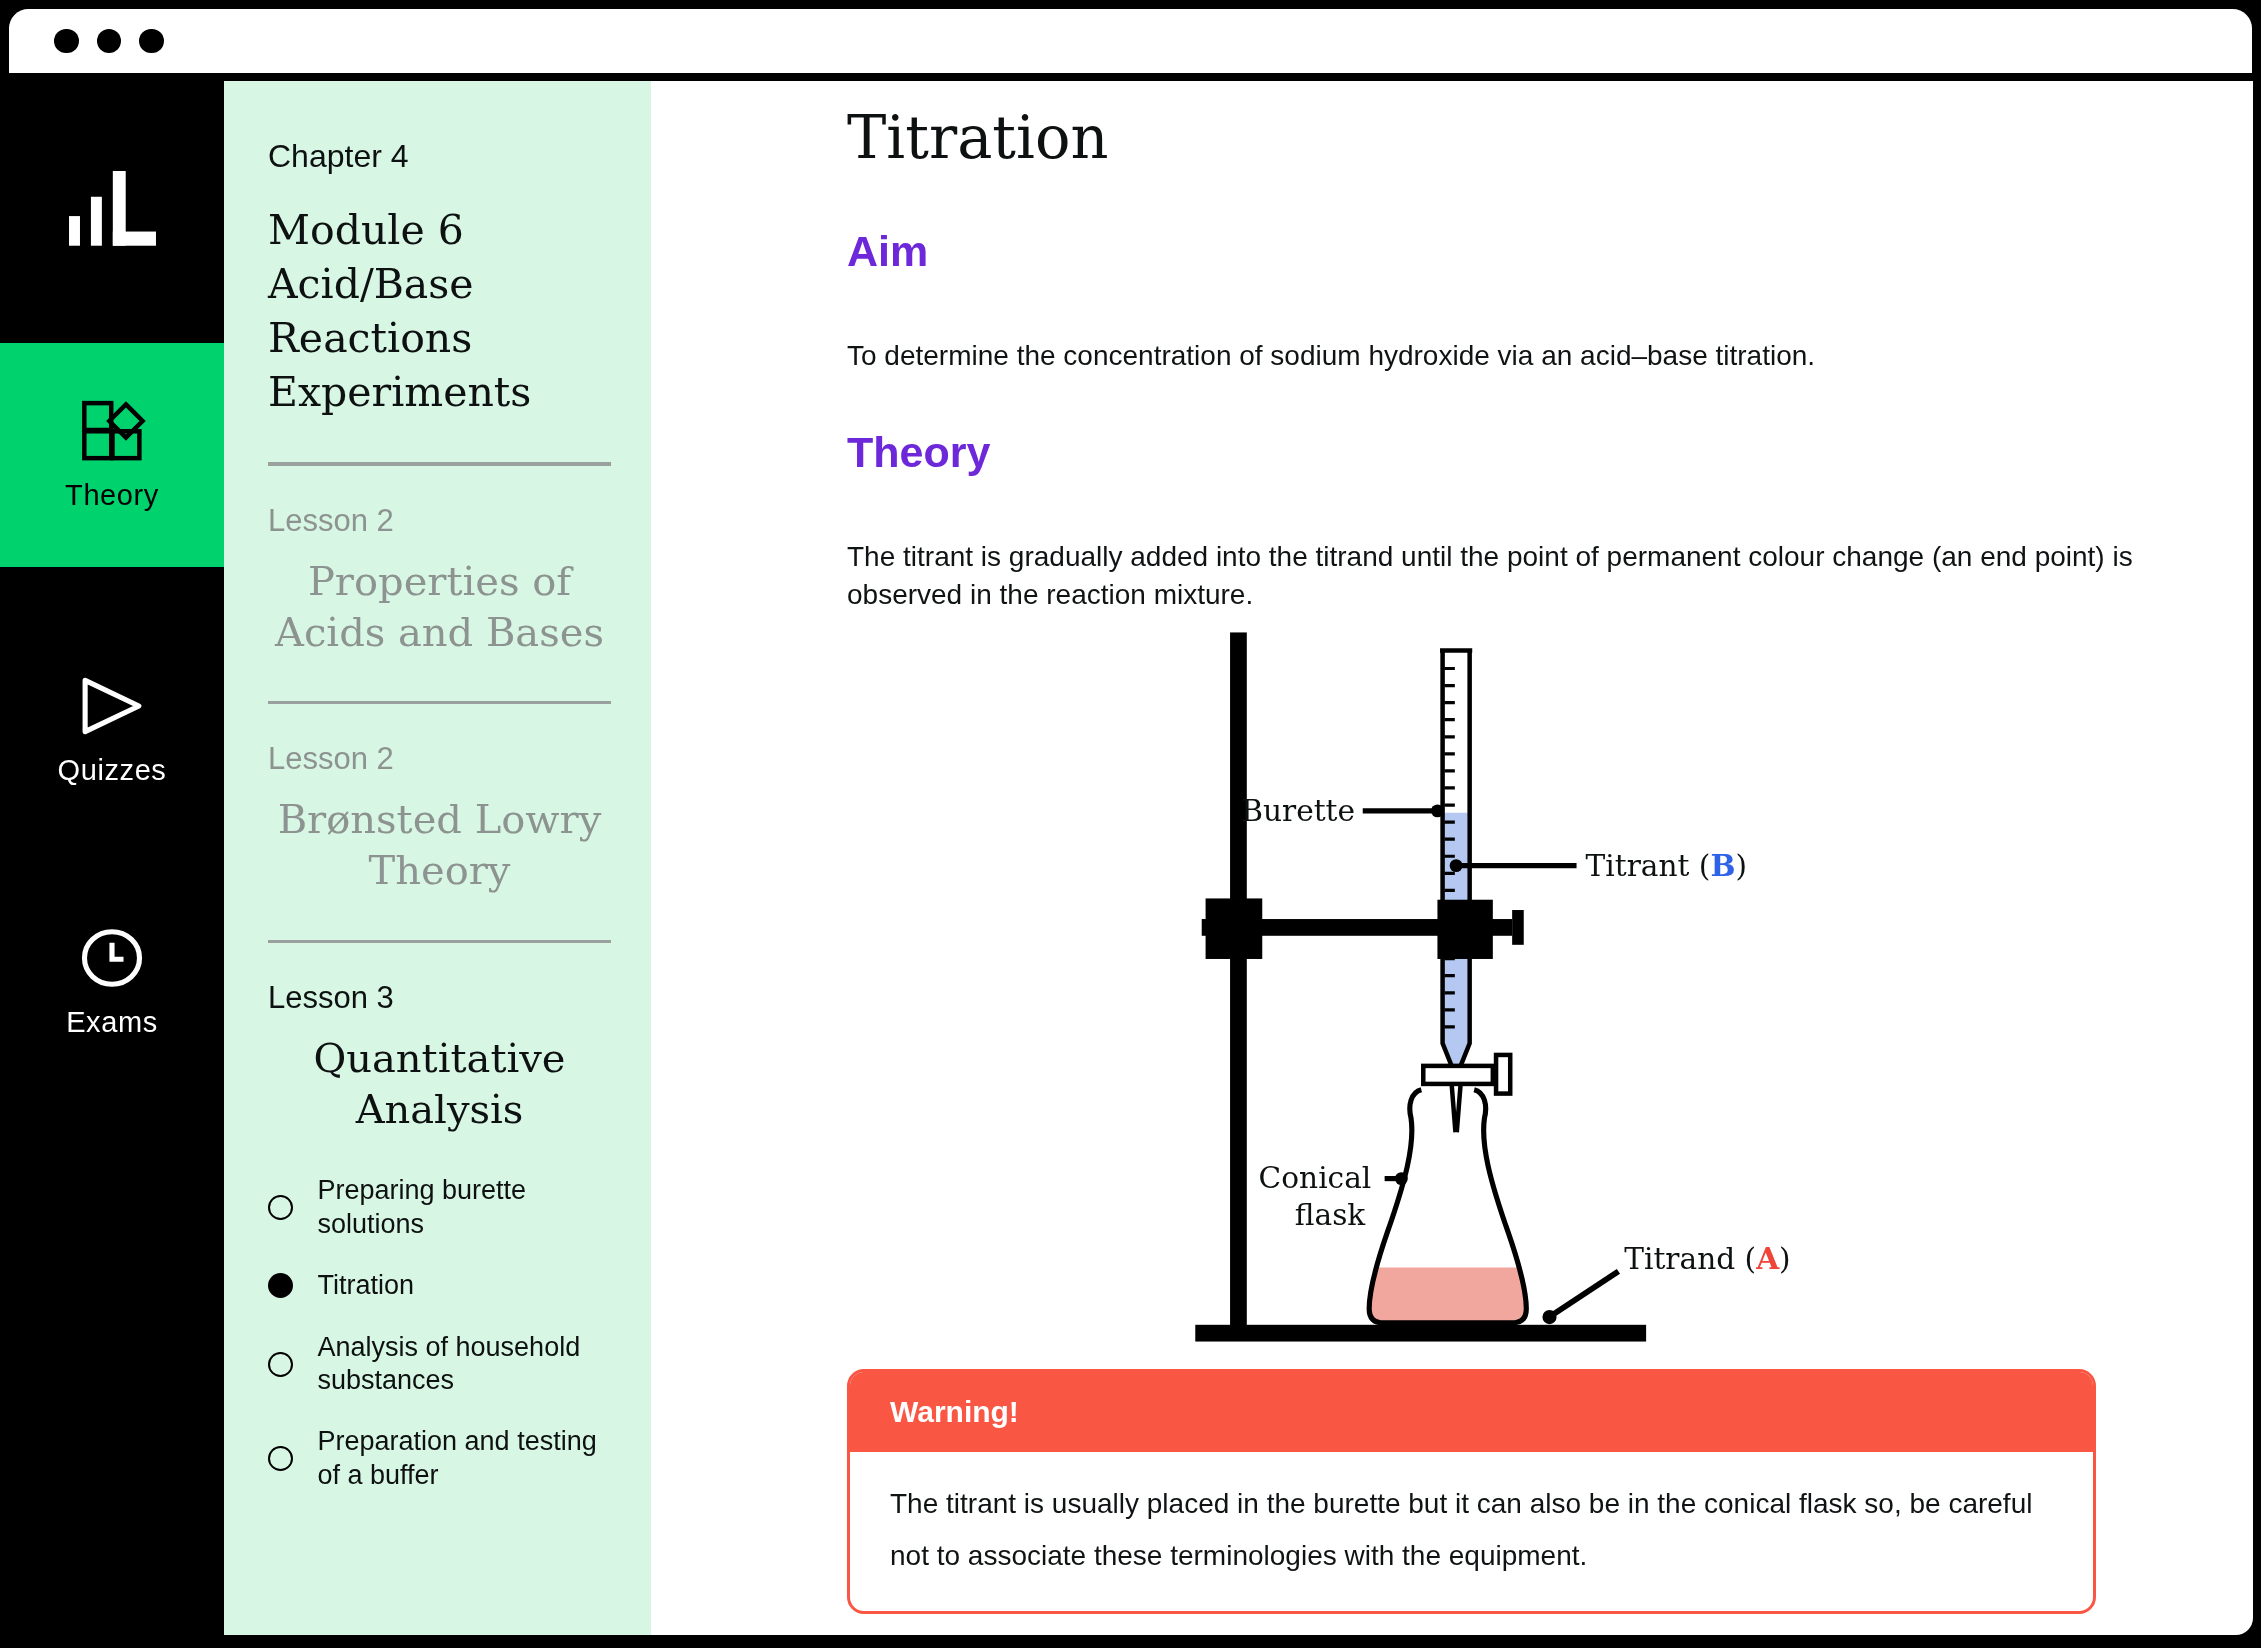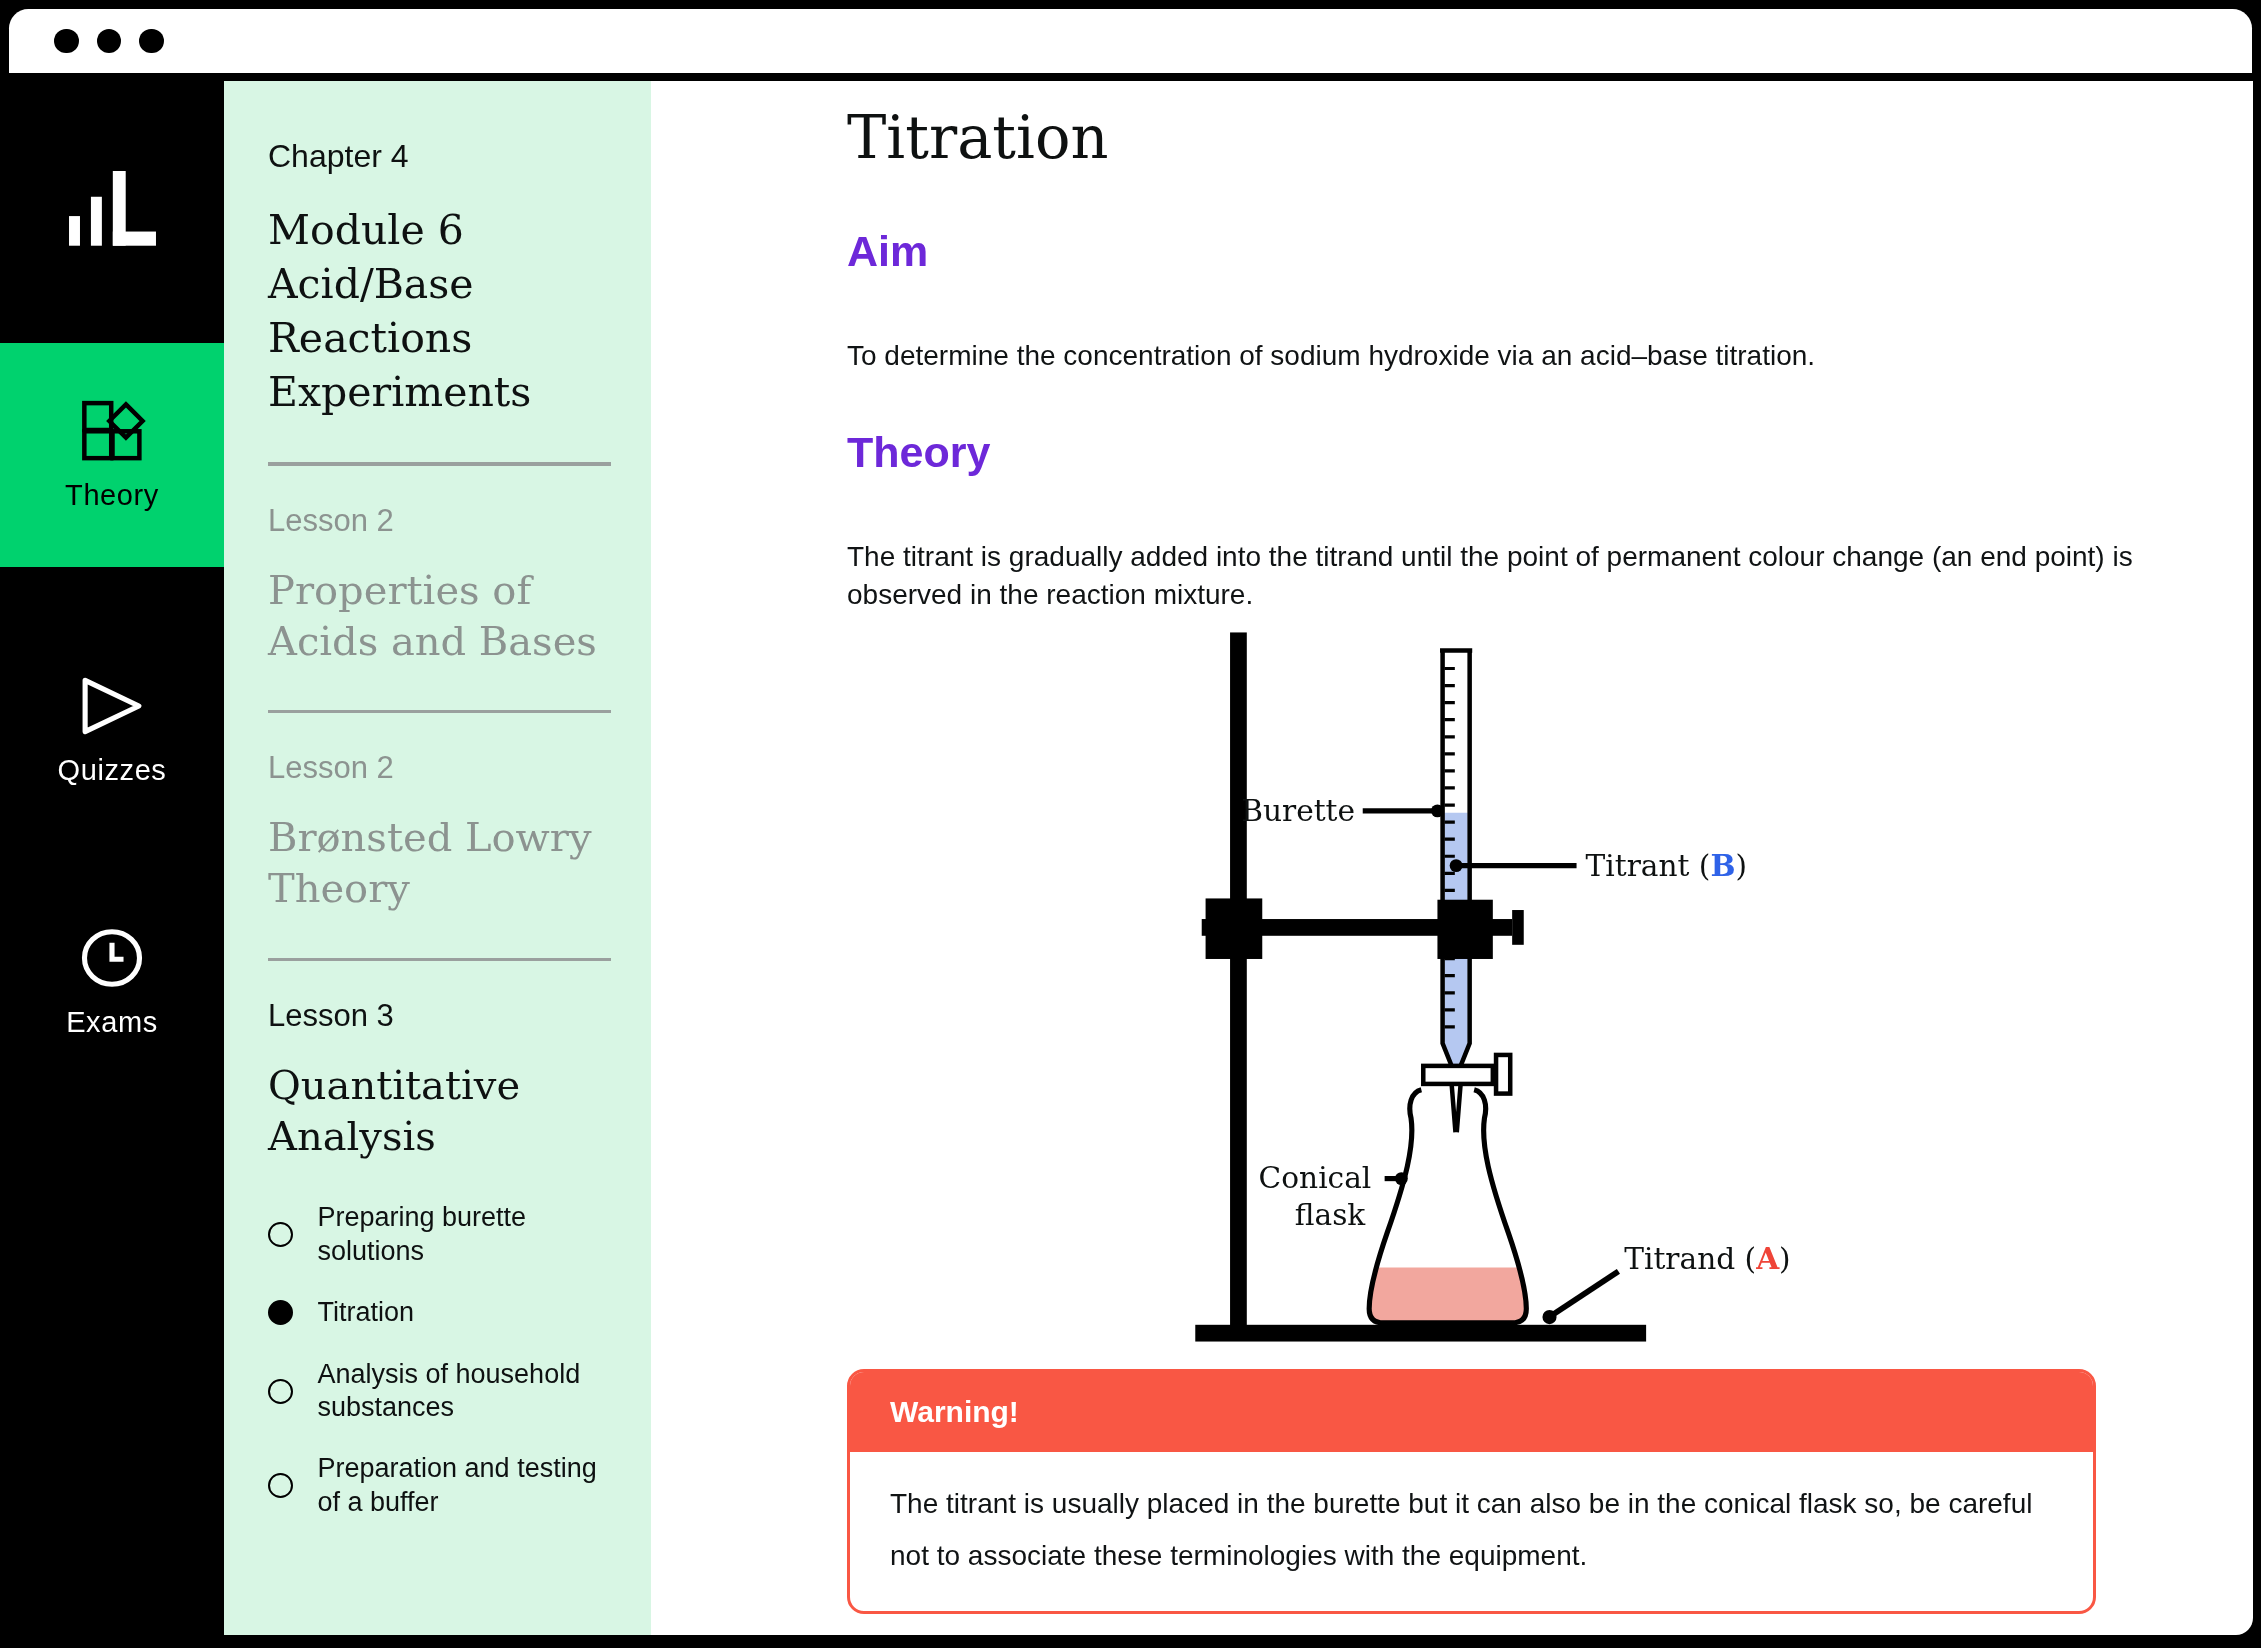--- a/index.html
+++ b/index.html
@@ -30,21 +30,21 @@
   
   .course-nav{
     position:absolute;left:224px;top:81px;width:428px;height:1554px;background:#d8f6e4;
     box-sizing:border-box;padding:57px 41px 0 44px;
   }
   .chapter{font-size:32px;color:#0e1111;}
   .module-title{font-family:"DejaVu Serif",serif;font-size:41px;line-height:1.32;margin-top:28px;color:#0e1111;}
   .divider{height:3.2px;background:#9aa09e;margin-top:43px;}
   .lesson{margin-top:37px;}
   .lesson .llabel{font-size:31px;color:#8c9390;}
-  .lesson .ltitle{font-family:"DejaVu Serif",serif;font-size:40px;line-height:1.28;margin-top:26px;color:#8c9390;}
+  .lesson .ltitle{font-family:"DejaVu Serif",serif;font-size:40px;line-height:1.28;margin-top:17px;color:#8c9390;text-align:center;}
   .lesson.active .llabel,.lesson.active .ltitle{color:#0e1111;}
   .topics{margin-top:39px;}
   .topic{display:flex;align-items:center;gap:24.5px;margin-bottom:28px;font-size:27px;line-height:1.24;color:#0e1111;}
   .radio{width:21px;height:21px;border:2.6px solid #000;border-radius:50%;flex:none;background:transparent;}
   .radio.selected{background:#000;}
 
   
   .main{position:absolute;left:651px;top:81px;width:1602px;height:1554px;background:#fff;border-radius:0 0 17px 0;}
   .main-title{position:absolute;left:196px;top:22px;font-family:"DejaVu Serif",serif;font-size:59px;color:#0e1111;}
   .h2{position:absolute;left:196px;font-size:43px;font-weight:bold;color:#6d28d9;}

